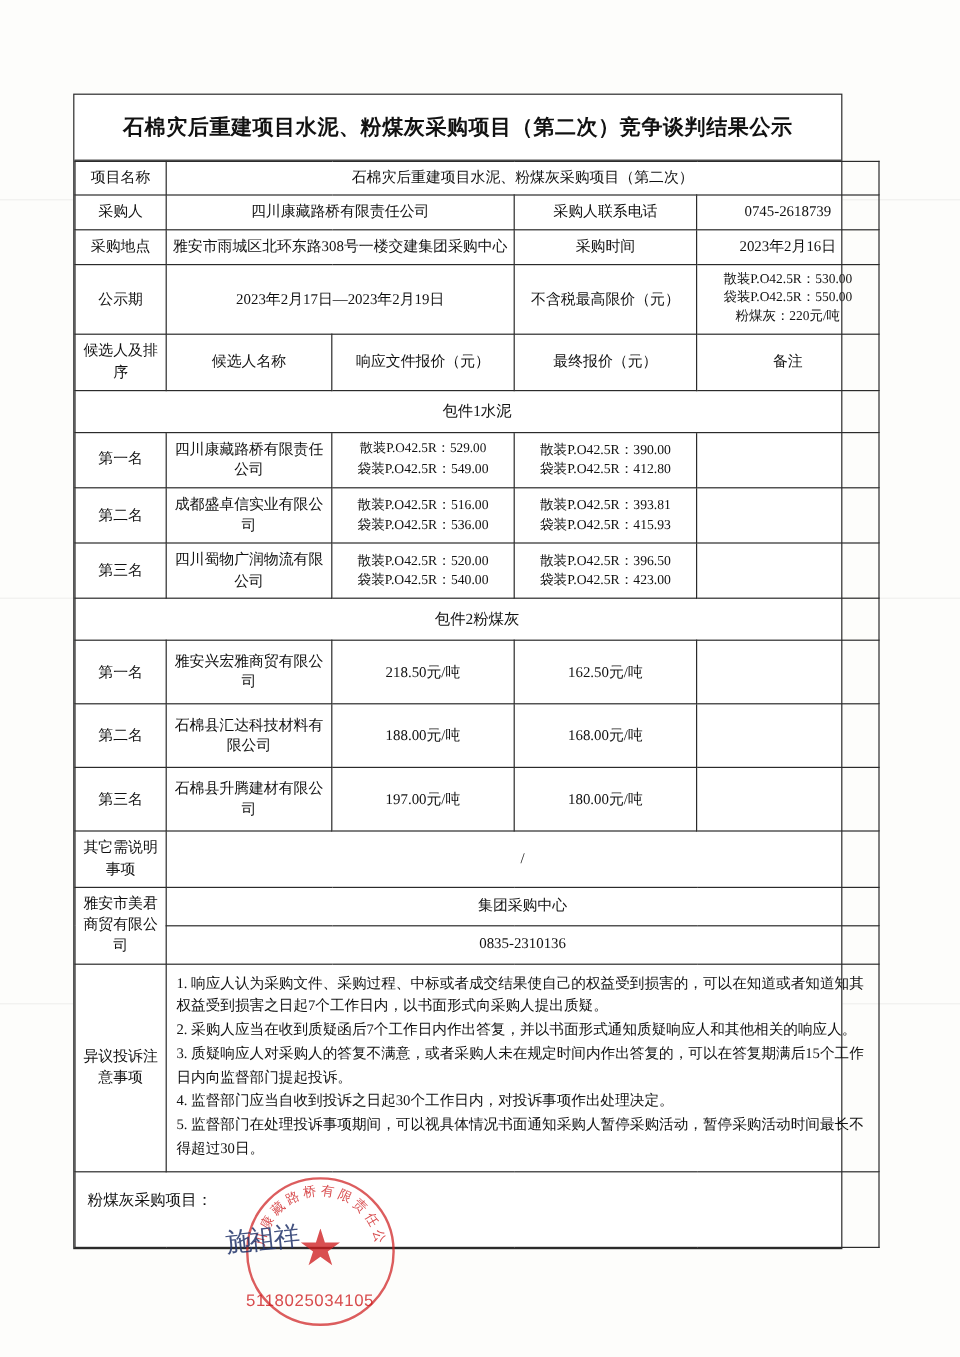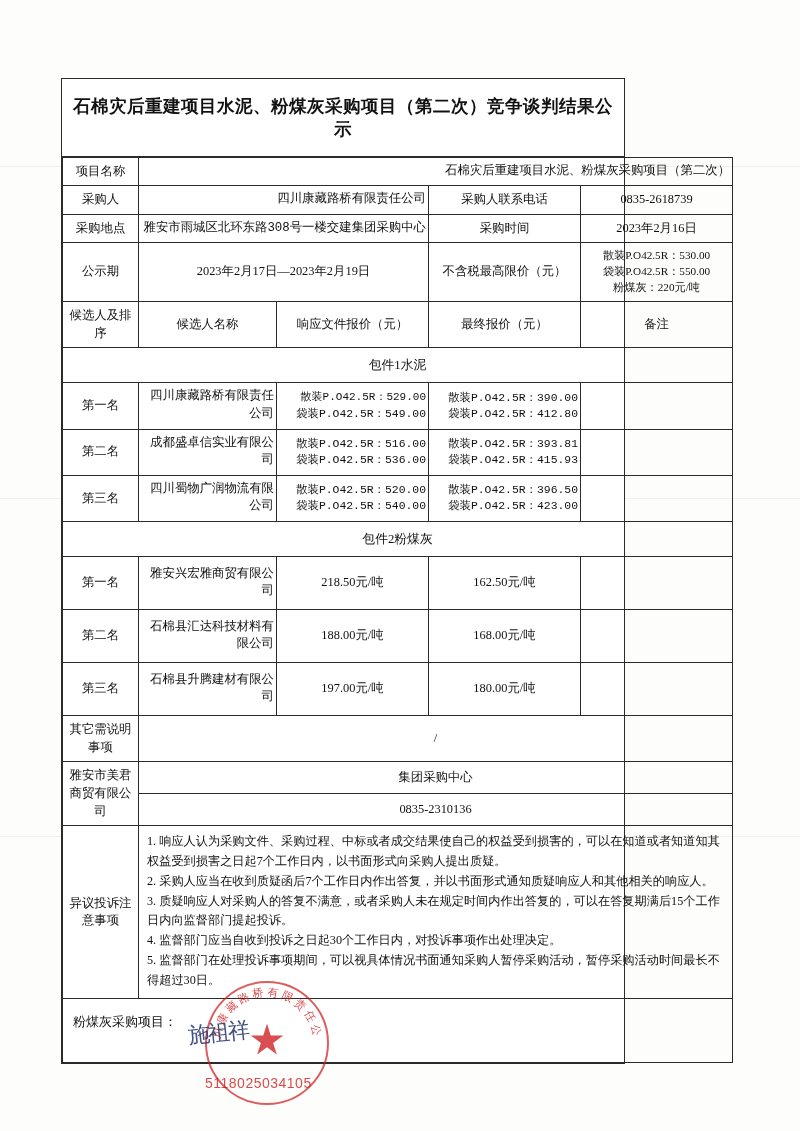--- a/index.html
+++ b/index.html
@@ -25,21 +25,21 @@
   
   .crease {
     position: absolute;
     left: 0; width: 800px; height: 1px;
     background: rgba(0,0,0,0.055);
   }
   .doc {
     position: absolute;
     left: 61px;
     top: 78px;
-    width: 564px;
+    width: 641px;
     border: 1.6px solid #2b2b2b;
     background: #fff;
     box-sizing: border-box;
   }
   .title {
     text-align: center;
     font-size: 17.5px;
     font-weight: bold;
     letter-spacing: 0.5px;
     padding: 16px 8px 15px 8px;
@@ -56,21 +56,21 @@
     padding: 5px 2px;
     font-size: 12.4px;
     vertical-align: middle;
     line-height: 1.42;
   }
   td.lbl {
     text-align: center;
     width: 72px;
   }
   .c { text-align: center; }
-  .l { text-align: right; font-family: Liberation Mono, monospace; }
+  .l { text-align: center; }
   .pkg {
     text-align: center;
     font-size: 12.8px;
     padding: 8px 6px;
   }
   .notes {
     font-size: 12.2px;
     line-height: 1.62;
     text-align: left;
     padding: 6px 8px 8px 8px;
@@ -154,21 +154,21 @@
       <tbody>
           <tr>
         <td class="lbl">项目名称</td>
         <td class="l" colspan="4">石棉灾后重建项目水泥、粉煤灰采购项目（第二次）</td>
       </tr>
 
       <tr>
         <td class="lbl">采购人</td>
         <td class="l" colspan="2">四川康藏路桥有限责任公司</td>
         <td class="c">采购人联系电话</td>
-        <td class="c">0835-2618739</td>
+        <td class="c">0745-2618739</td>
       </tr>
 
       <tr>
         <td class="lbl">采购地点</td>
         <td class="l" colspan="2">雅安市雨城区北环东路308号一楼交建集团采购中心</td>
         <td class="c">采购时间</td>
         <td class="c">2023年2月16日</td>
       </tr>
 
       <tr>

